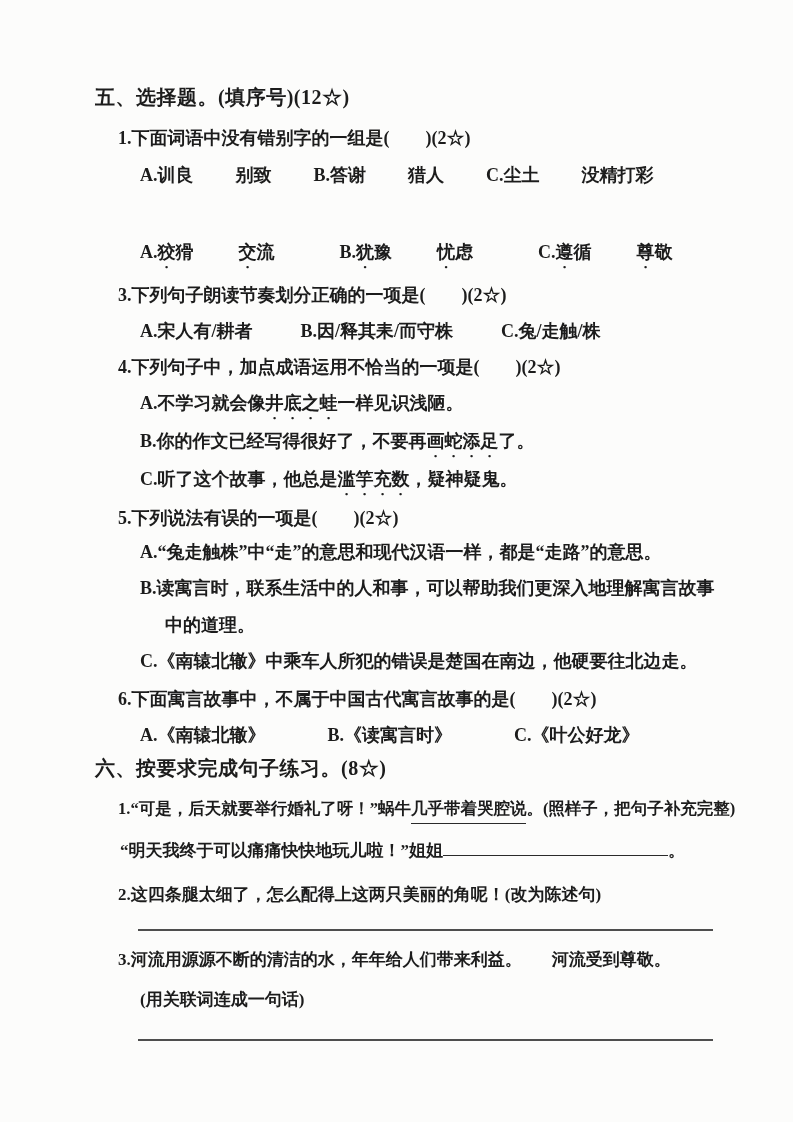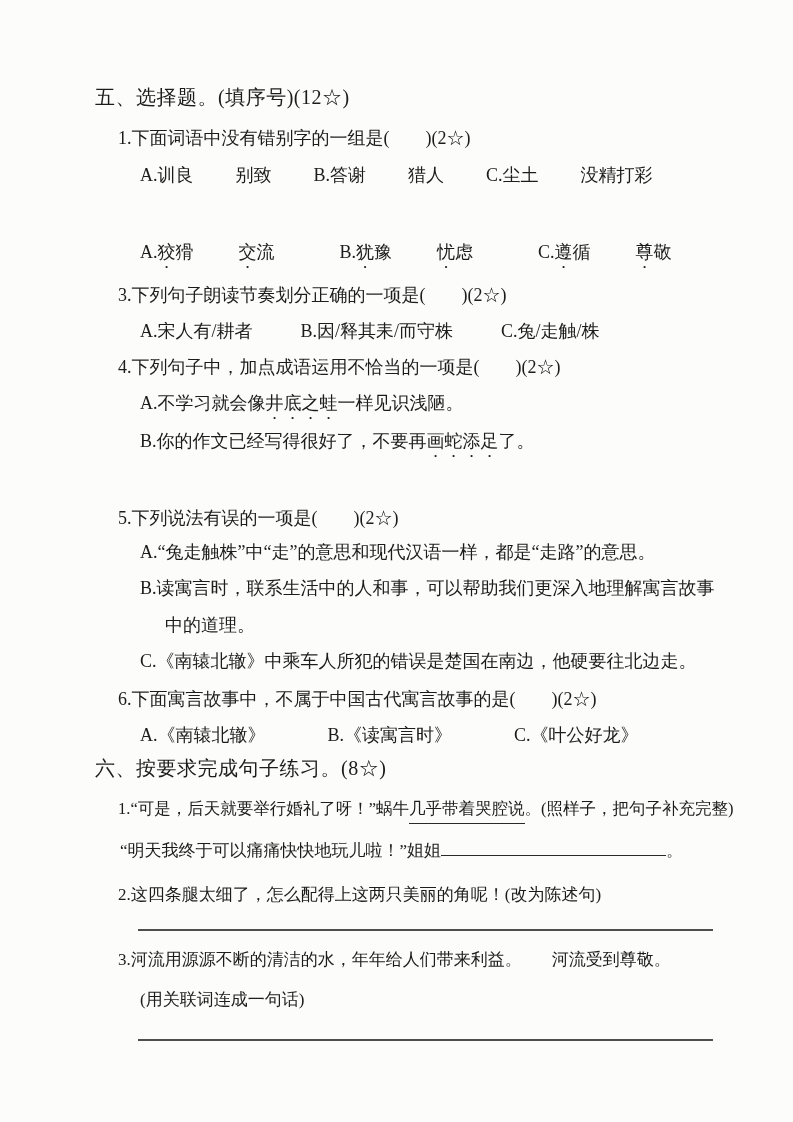--- a/index.html
+++ b/index.html
@@ -4,22 +4,22 @@
 <style>
   html,body{margin:0;padding:0;background:#ffffff;}
   .page{
     position:relative;
     width:793px;height:1122px;
     background:#fcfcfb;
     font-family:"Liberation Serif","DejaVu Serif",serif;
     color:#1c1c1c;
     overflow:hidden;
   }
-  .line{position:absolute;white-space:nowrap;line-height:1.3;}
-  .title{font-size:20px;font-weight:400;letter-spacing:.5px;}
+  .line{position:absolute;white-space:nowrap;line-height:1.3;font-weight:bold;}
+  .title{font-size:20px;font-weight:700;letter-spacing:.5px;}
   .s5{font-size:18px;}
   .s6{font-size:17px;}
   .small{font-size:16.5px;}
   .row{display:flex;align-items:baseline;}
   .dotted{
     text-emphasis:filled dot;
     text-emphasis-position:under right;
     -webkit-text-emphasis:filled dot;
     -webkit-text-emphasis-position:under;
   }
@@ -63,20 +63,23 @@
     <span>C.兔/走触/株</span>
   </div>
 
   <div class="line s5" style="left:118px;top:356px">4.下列句子中，加点成语运用不恰当的一项是(　　)(2☆)</div>
   <div class="line s5" style="left:140px;top:392px">
     <span>A.不学习就会像</span><span class="dotted">井底之蛙</span><span>一样见识浅陋。</span>
   </div>
   <div class="line s5" style="left:140px;top:430px">
     <span>B.你的作文已经写得很好了，不要再</span><span class="dotted">画蛇添足</span><span>了。</span>
   </div>
+  <div class="line s5" style="left:140px;top:468px">
+    <span>C.听了这个故事，他总是</span><span class="dotted">滥竽充数</span><span>，疑神疑鬼。</span>
+  </div>
 
   <div class="line s5" style="left:118px;top:507px">5.下列说法有误的一项是(　　)(2☆)</div>
   <div class="line s5" style="left:140px;top:541px">A.“兔走触株”中“走”的意思和现代汉语一样，都是“走路”的意思。</div>
   <div class="line s5" style="left:140px;top:577px">B.读寓言时，联系生活中的人和事，可以帮助我们更深入地理解寓言故事</div>
   <div class="line s5" style="left:165px;top:614px">中的道理。</div>
   <div class="line s5" style="left:140px;top:650px">C.《南辕北辙》中乘车人所犯的错误是楚国在南边，他硬要往北边走。</div>
 
   <div class="line s5" style="left:118px;top:688px">6.下面寓言故事中，不属于中国古代寓言故事的是(　　)(2☆)</div>
   <div class="line s5 row" style="left:140px;top:724px;gap:62px">
     <span>A.《南辕北辙》</span>

